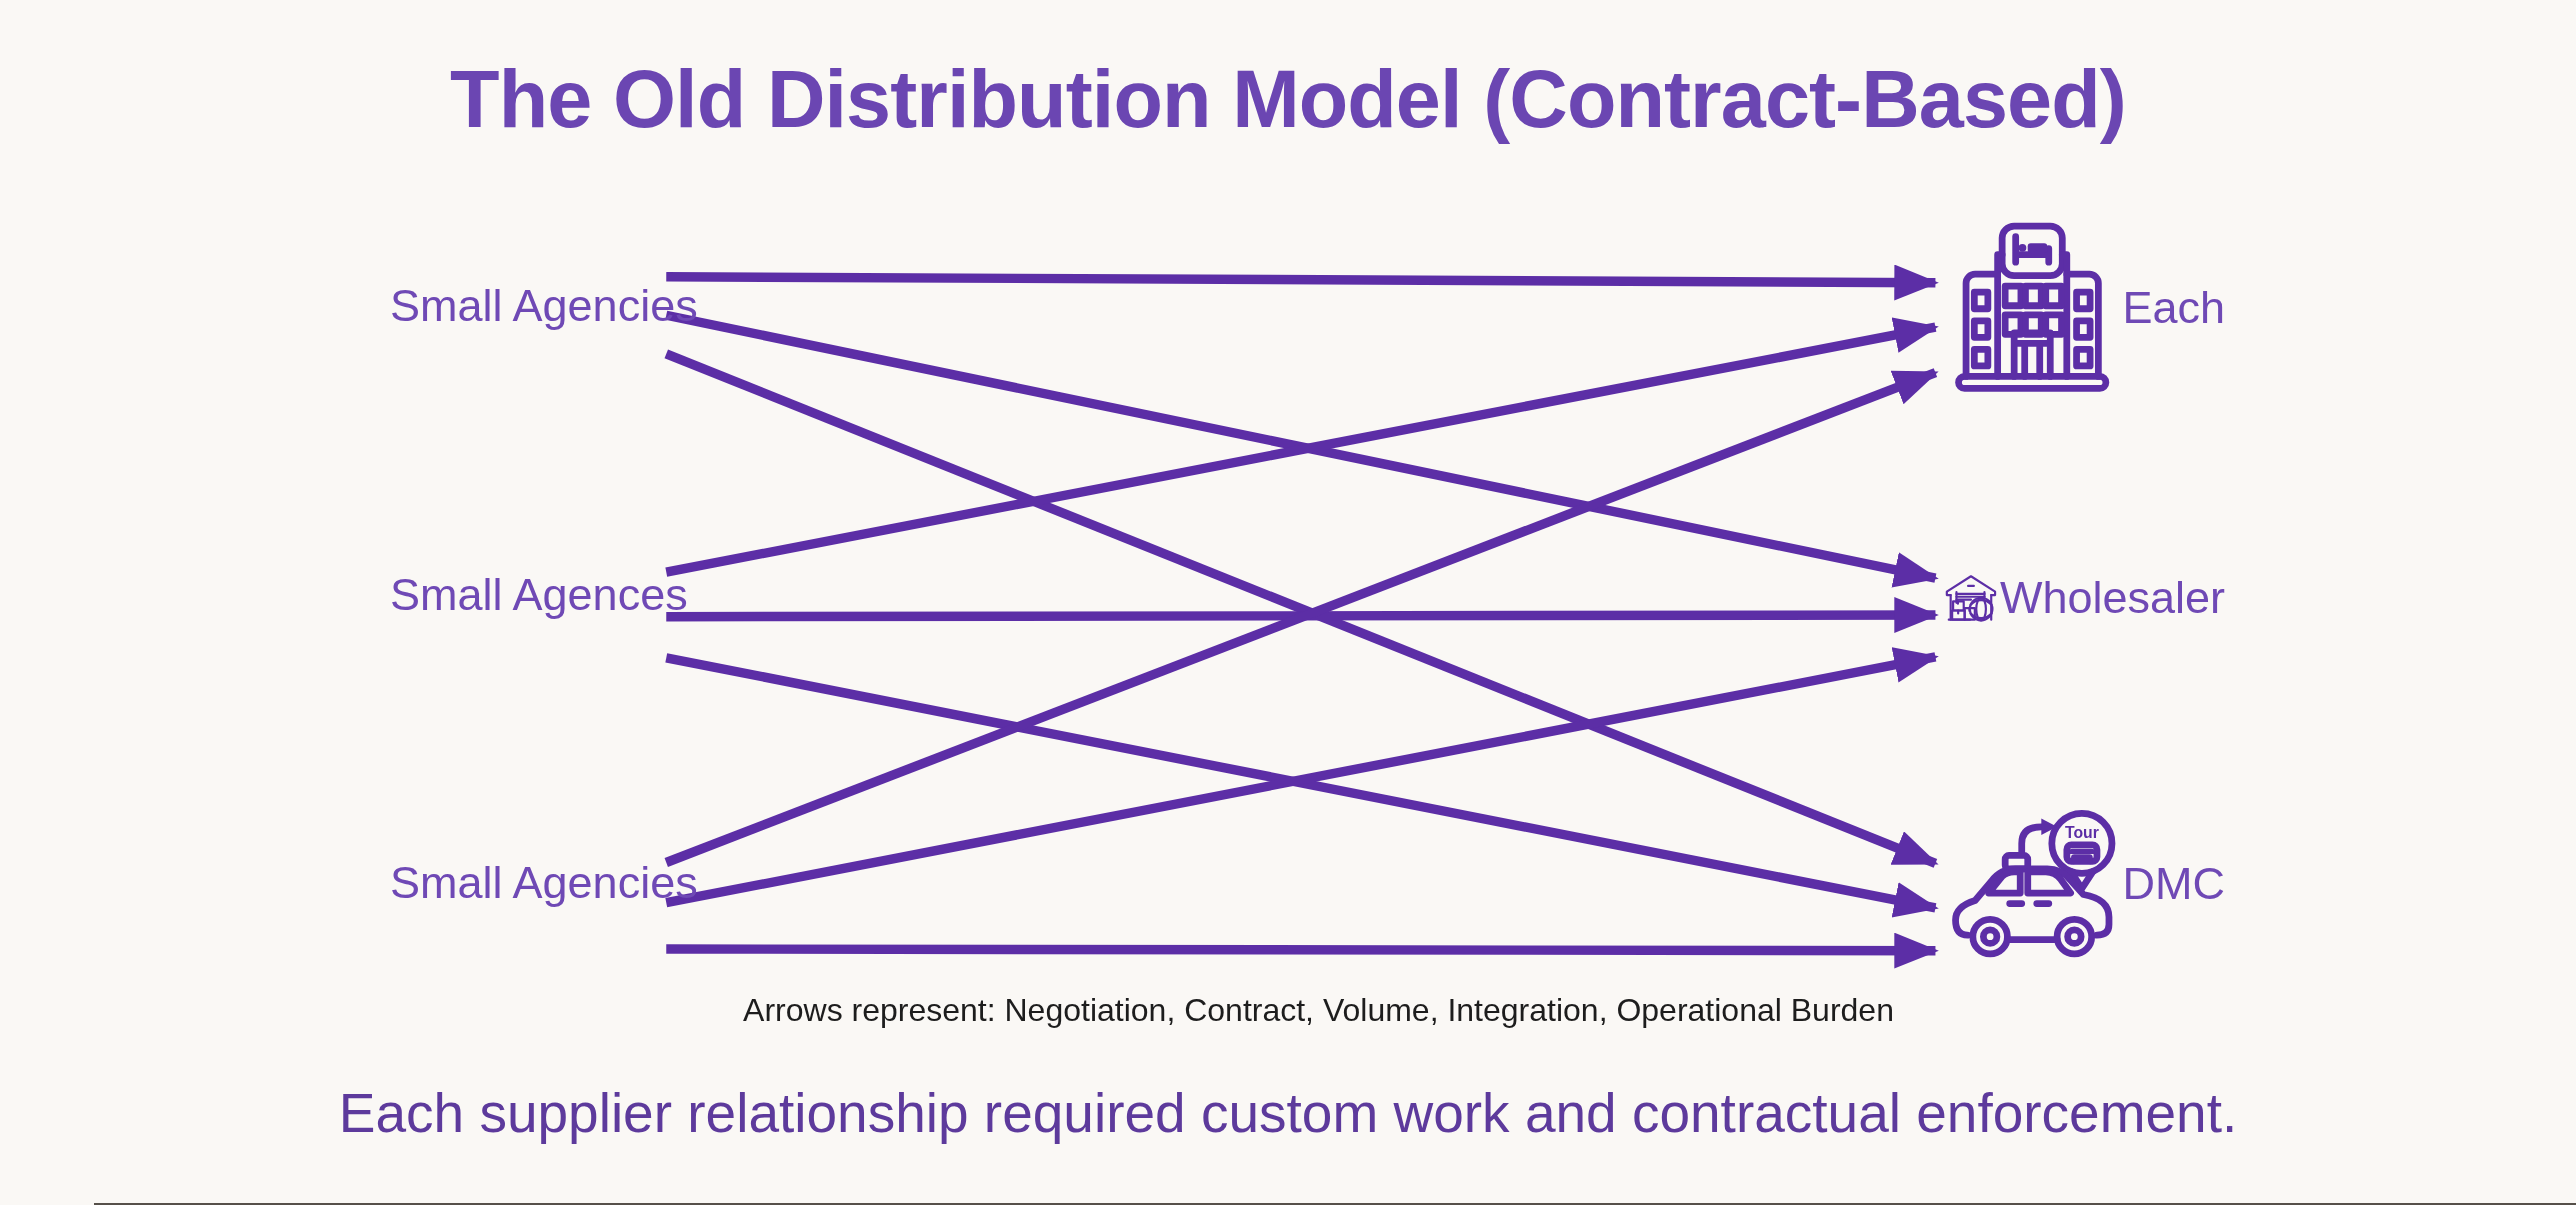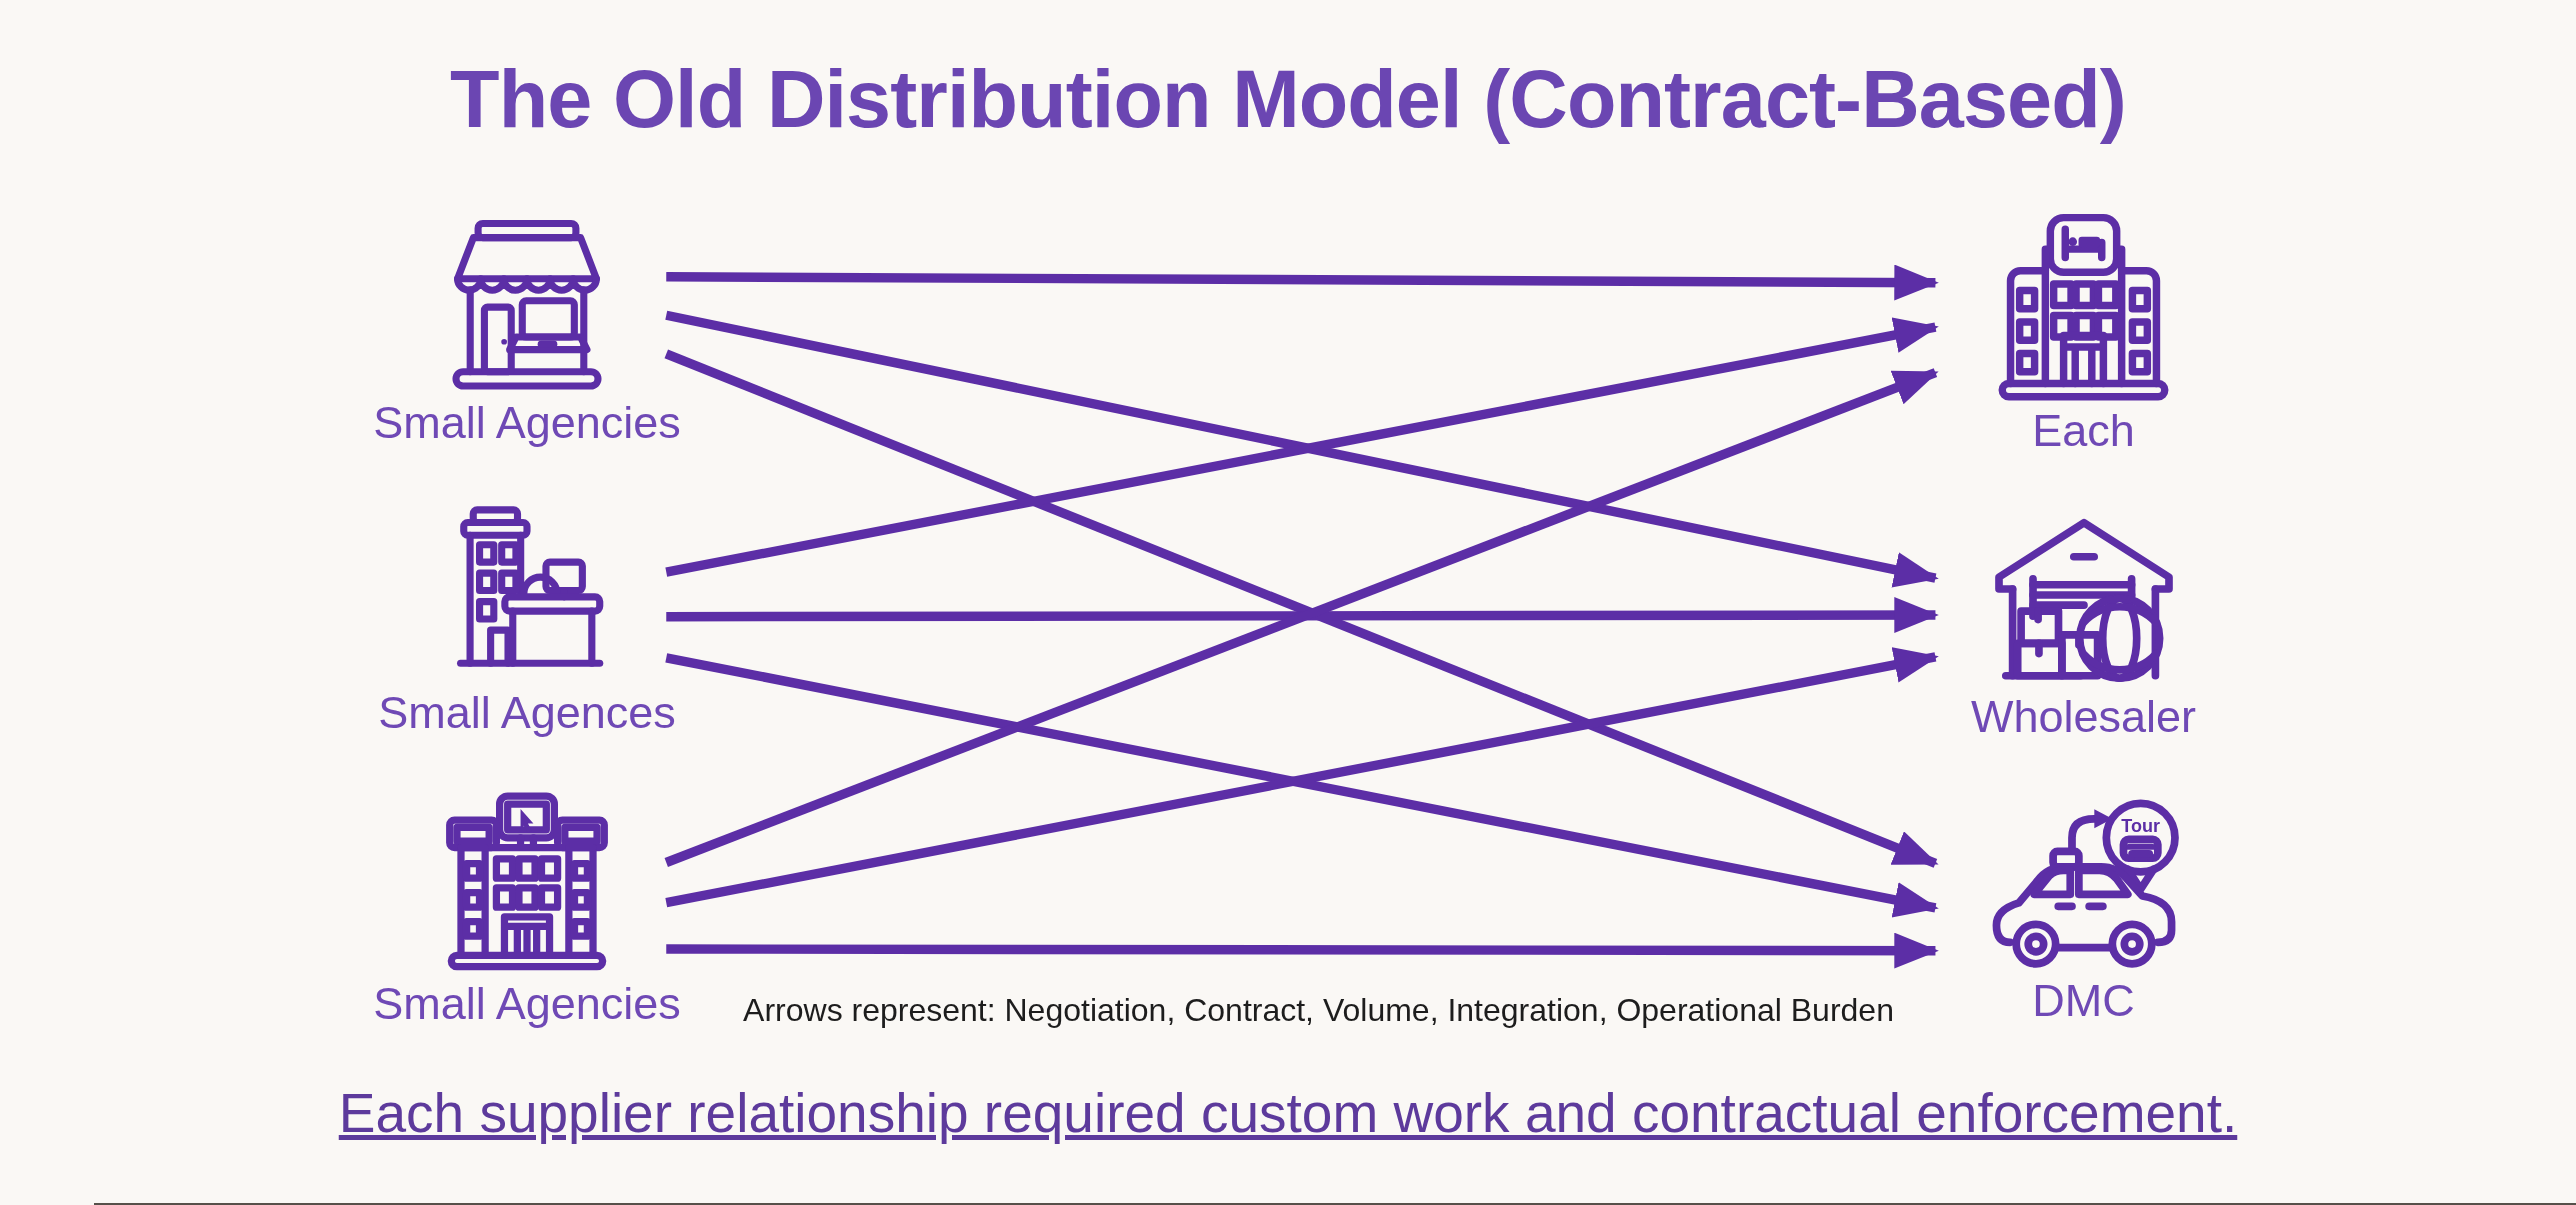--- a/index.html
+++ b/index.html
@@ -10,21 +10,21 @@
     --caption:#5d3a9c;
     --bg:#faf8f5;
   }
   *{margin:0;padding:0;box-sizing:border-box;}
   body{font-family:"Liberation Sans",sans-serif;background:#e9e7e4;}
   #canvas{position:relative;width:2576px;height:1206px;background:var(--bg);overflow:hidden;}
 
   .title{position:absolute;top:53px;left:0;width:100%;text-align:center;
          font-size:81px;font-weight:bold;letter-spacing:-0.9px;color:var(--title);}
 
-  .node{position:absolute;display:flex;flex-direction:column;align-items:center;}
+  .node{position:absolute;display:flex;flex-direction:row;align-items:center;}
   .node svg{display:block;}
   .node .lbl{font-size:45px;color:var(--label);white-space:nowrap;}
 
   .l1{left:390px;top:214px;width:274px;}
   .l2{left:390px;top:502px;width:274px;}
   .l3{left:390px;top:788px;width:274px;}
   .r1{left:1942px;top:211px;width:283px;}
   .r2{left:1942px;top:504px;width:283px;text-align:center;}
   .r3{left:1942px;top:793px;width:283px;justify-content:flex-end;}
 
@@ -32,21 +32,21 @@
         stroke-linecap:round;stroke-linejoin:round;}
   .icon .f{fill:var(--purple);stroke:none;}
   .icon text{font-family:"Liberation Sans",sans-serif;font-weight:bold;}
 
   svg.arrows{position:absolute;left:0;top:0;width:2576px;height:1206px;}
   svg.arrows line{stroke:var(--purple);stroke-width:11;}
 
   .note{position:absolute;left:548px;top:992px;width:1541px;text-align:center;
         font-size:32px;color:var(--ink);}
   .caption{position:absolute;left:0;top:1081px;width:100%;text-align:center;
-        font-size:55px;color:var(--caption);text-decoration:underline;}
+        font-size:55px;color:var(--caption);}
   .bottom-line{position:absolute;left:94px;right:0;bottom:0;height:2.6px;
         background:#38322c;opacity:.85;}
 </style>
 </head>
 <body>
 
 <div id="canvas">
 
   <div class="title">The Old Distribution Model (Contract-Based)</div>
 

